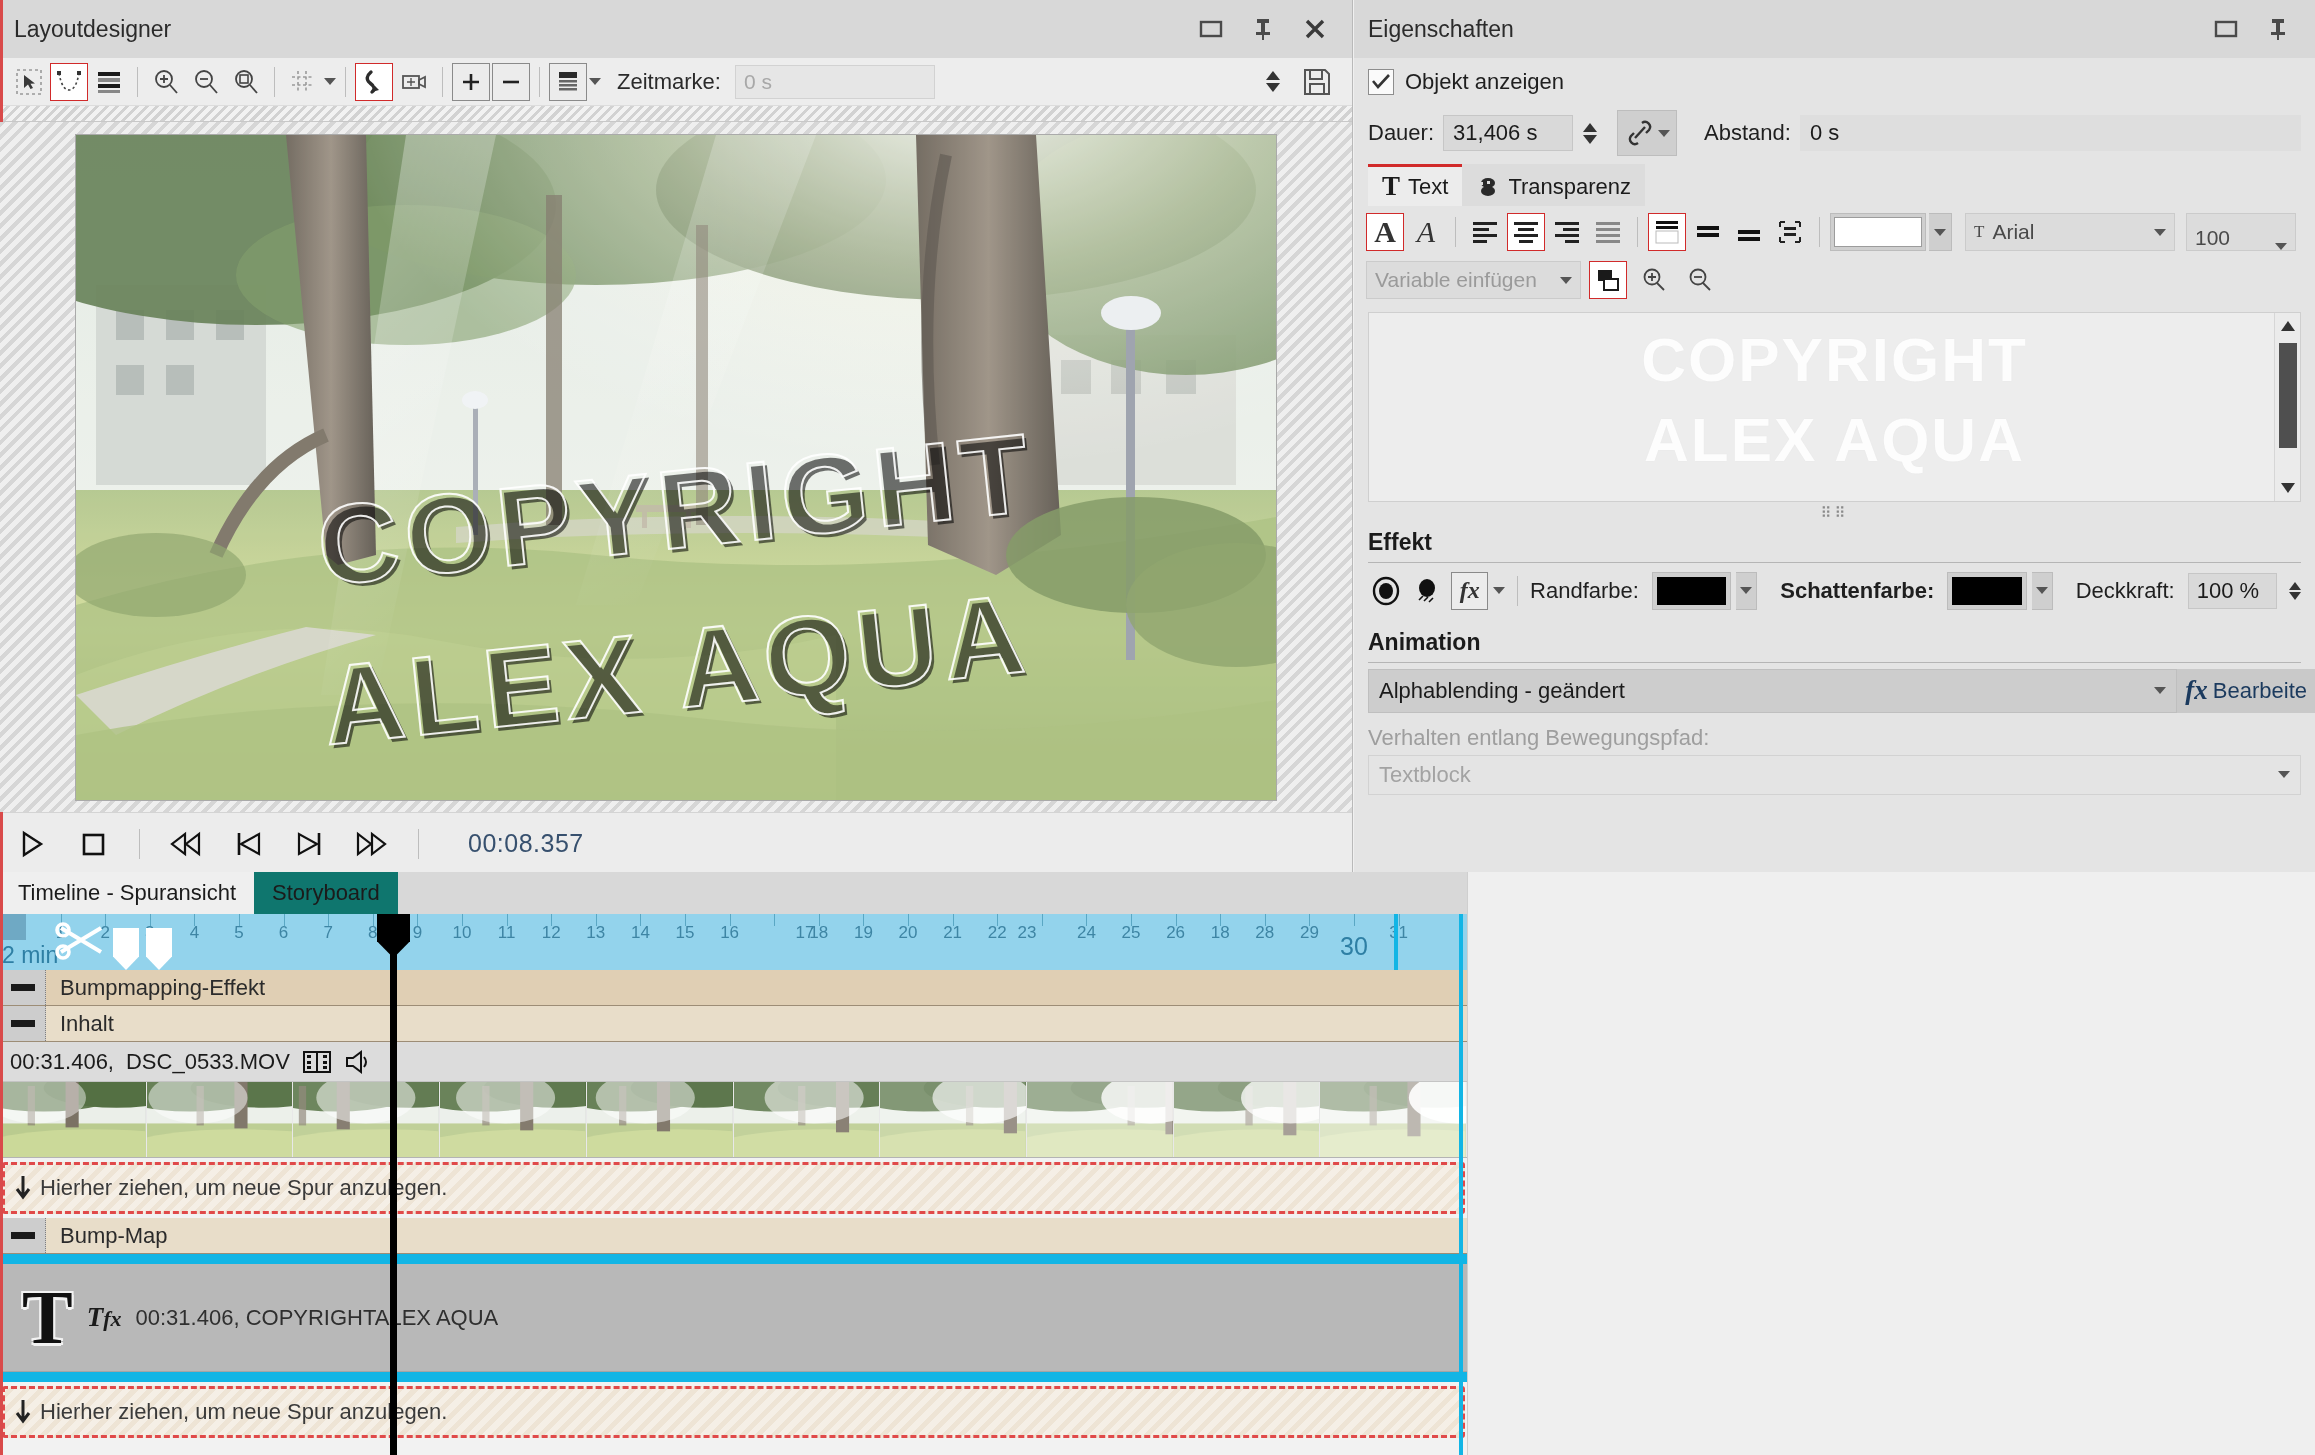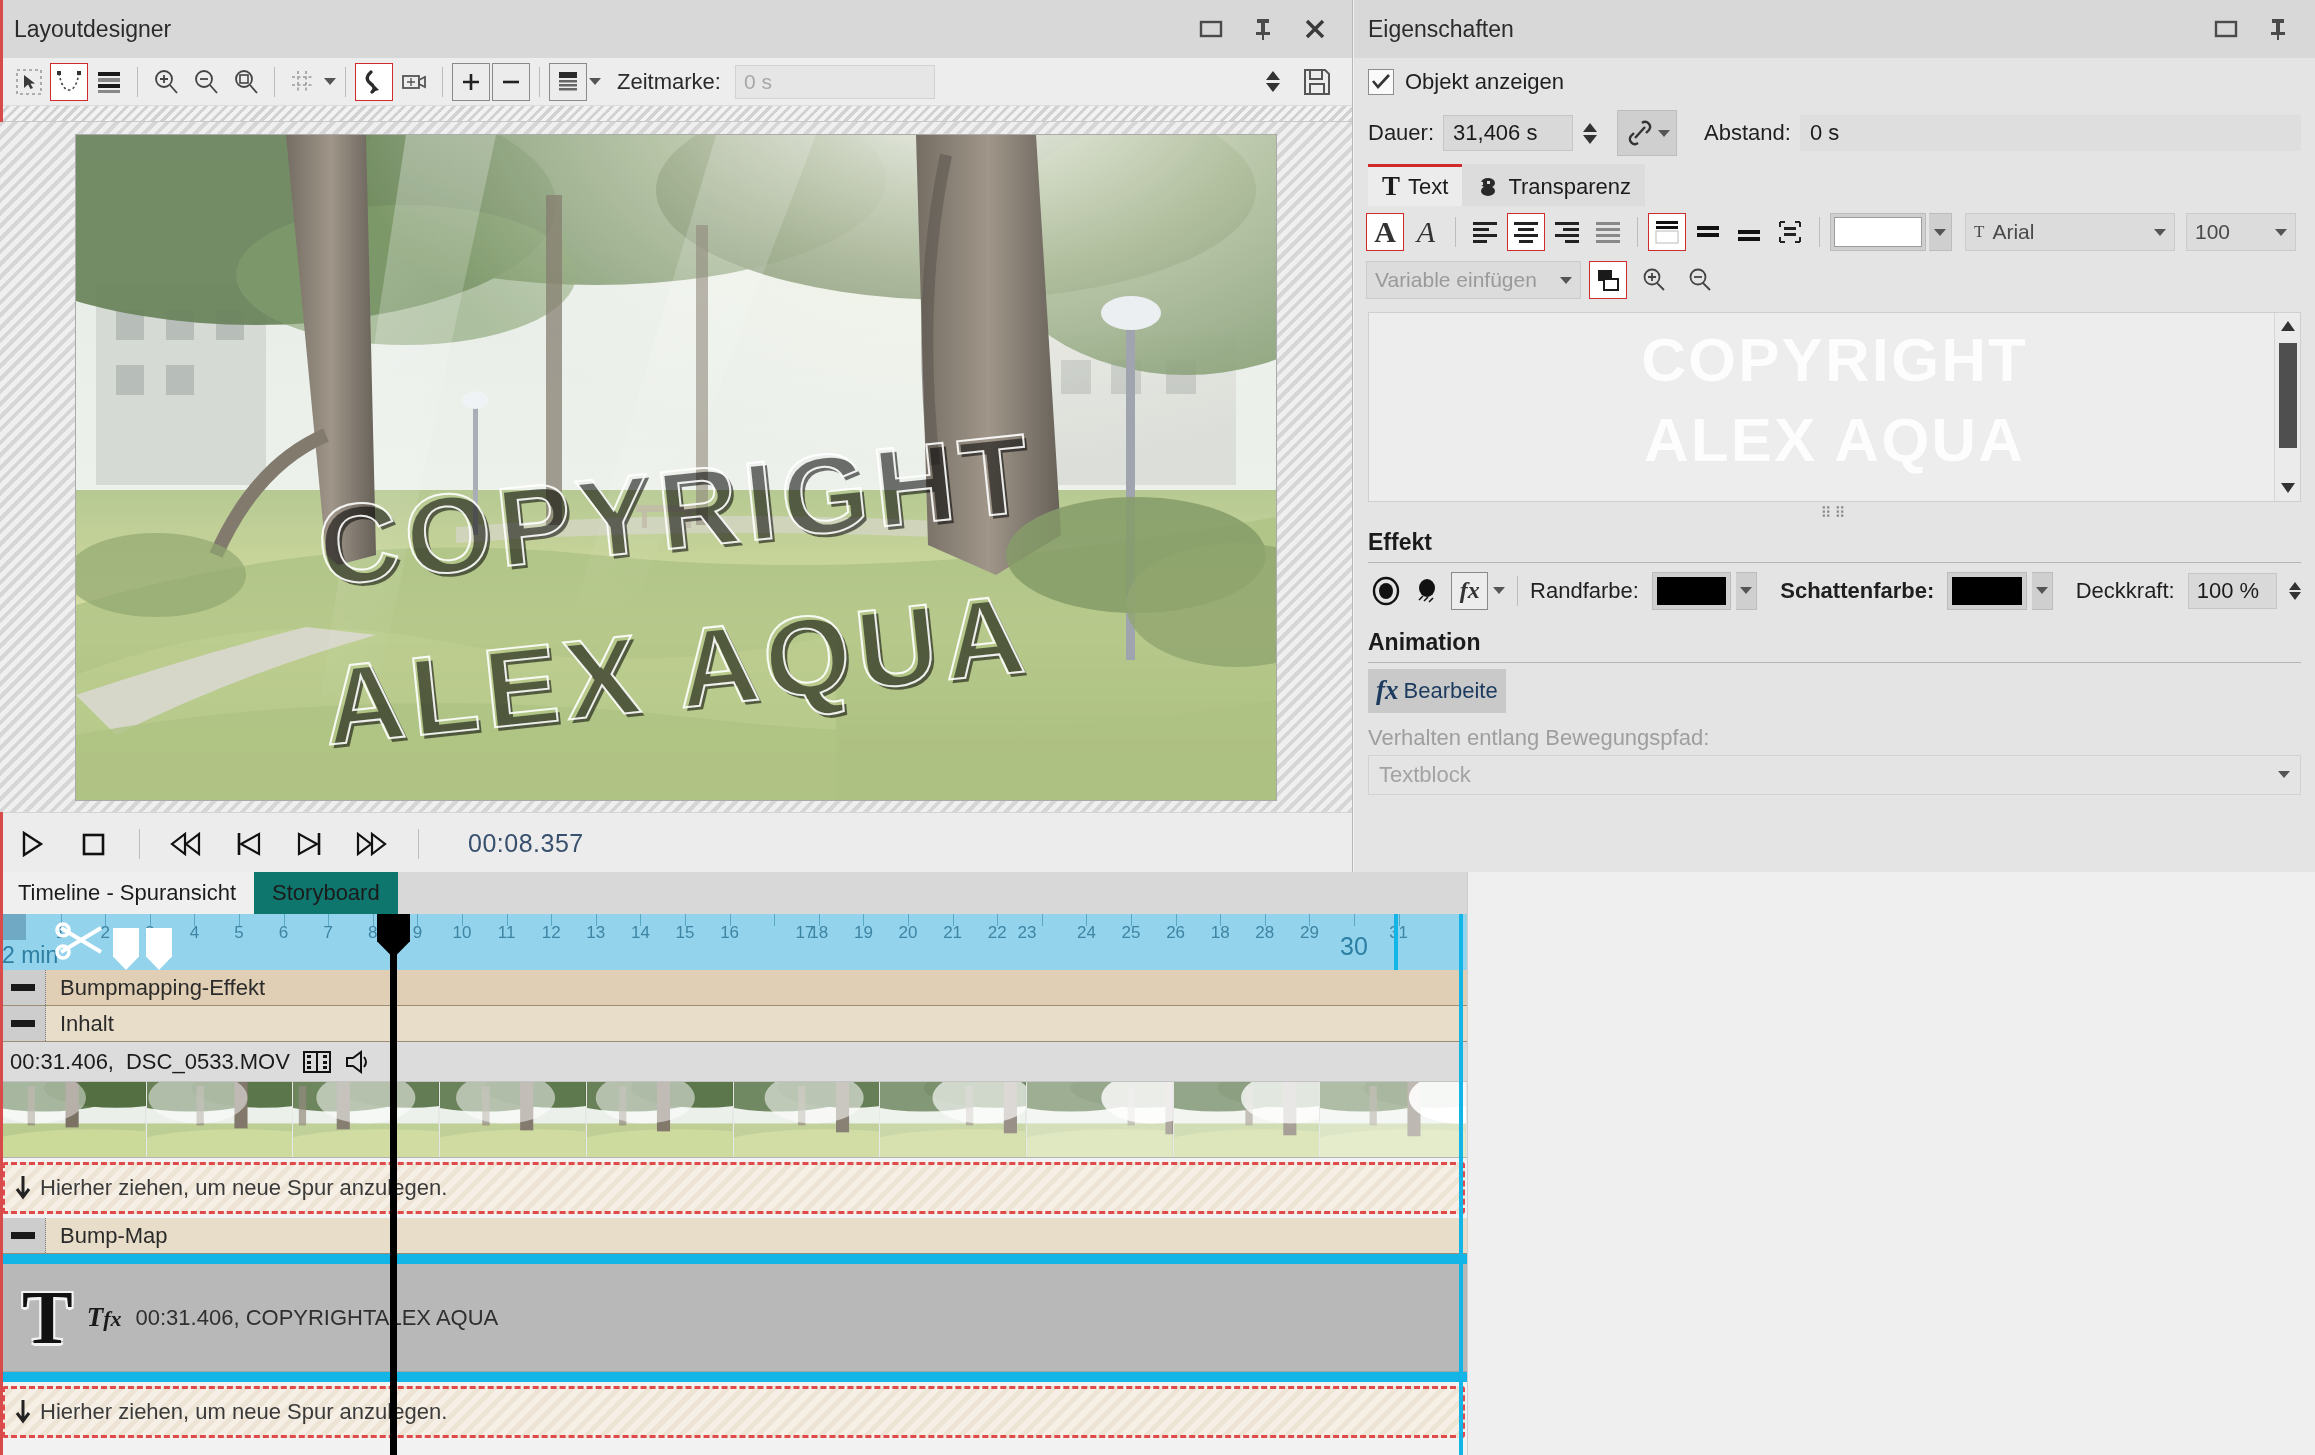--- a/index.html
+++ b/index.html
@@ -110,21 +110,21 @@
   .fmt-bar { display:flex; align-items:center; gap:3px; padding:4px 12px; height:52px; }
   .fmt-bar2 { display:flex; align-items:center; gap:8px; padding:2px 12px 6px; height:48px; }
   .color-swatch { width:96px;height:38px;background:#cfcfcf;border:1px solid #bcbcbc;display:flex;align-items:center;padding:3px; }
   .color-swatch .sw { flex:1;height:100%;background:#fff;border:1px solid #9c9c9c; }
   .combo {
     height:38px;background:#dcdcdc;border:1px solid #cbcbcb;display:flex;align-items:center;
     padding:0 8px;gap:8px;font-size:21px;color:#4a4a4a;
   }
   .combo .caret { margin-left:auto; }
   .font-combo { width:210px; margin-left:10px; }
-  .size-combo { width:110px; margin-left:8px; }
+  .size-combo { width:110px; margin-left:8px;align-items:flex-end; }
   .var-combo { width:215px; color:#9a9a9a; }
 
   .text-area {
     margin:6px 14px 0; height:190px; background:#ededed; border:1px solid #cfcfcf;
     position:relative; overflow:hidden;
   }
   .text-area .tcontent {
     padding-top:14px; text-align:center; font-weight:700; font-size:62px;
     color:#fdfdfd; letter-spacing:2px; line-height:1.06; text-shadow:0 0 1px #e2e2e2;
   }
@@ -714,20 +714,24 @@
       <div class="mini-spin">
           <i class="up"></i>
           <i class="dn"></i>
         </div>
     </div>
 
     <div class="sect-head">Animation</div>
     <div class="hr"></div>
 
     <div class="anim-row">
+      <div class="anim-combo">
+        <span>Alphablending - geändert</span>
+        <span class="caret" style="margin-left:auto;"></span>
+      </div>
       <div class="edit-btn">
         <span class="tfx">fx</span>
         <span>Bearbeite</span>
       </div>
     </div>
 
     <div class="dim-lbl">Verhalten entlang Bewegungspfad:</div>
     <div class="dim-combo">
       <span>Textblock</span>
       <span class="caret" style="margin-left:auto;"></span>

